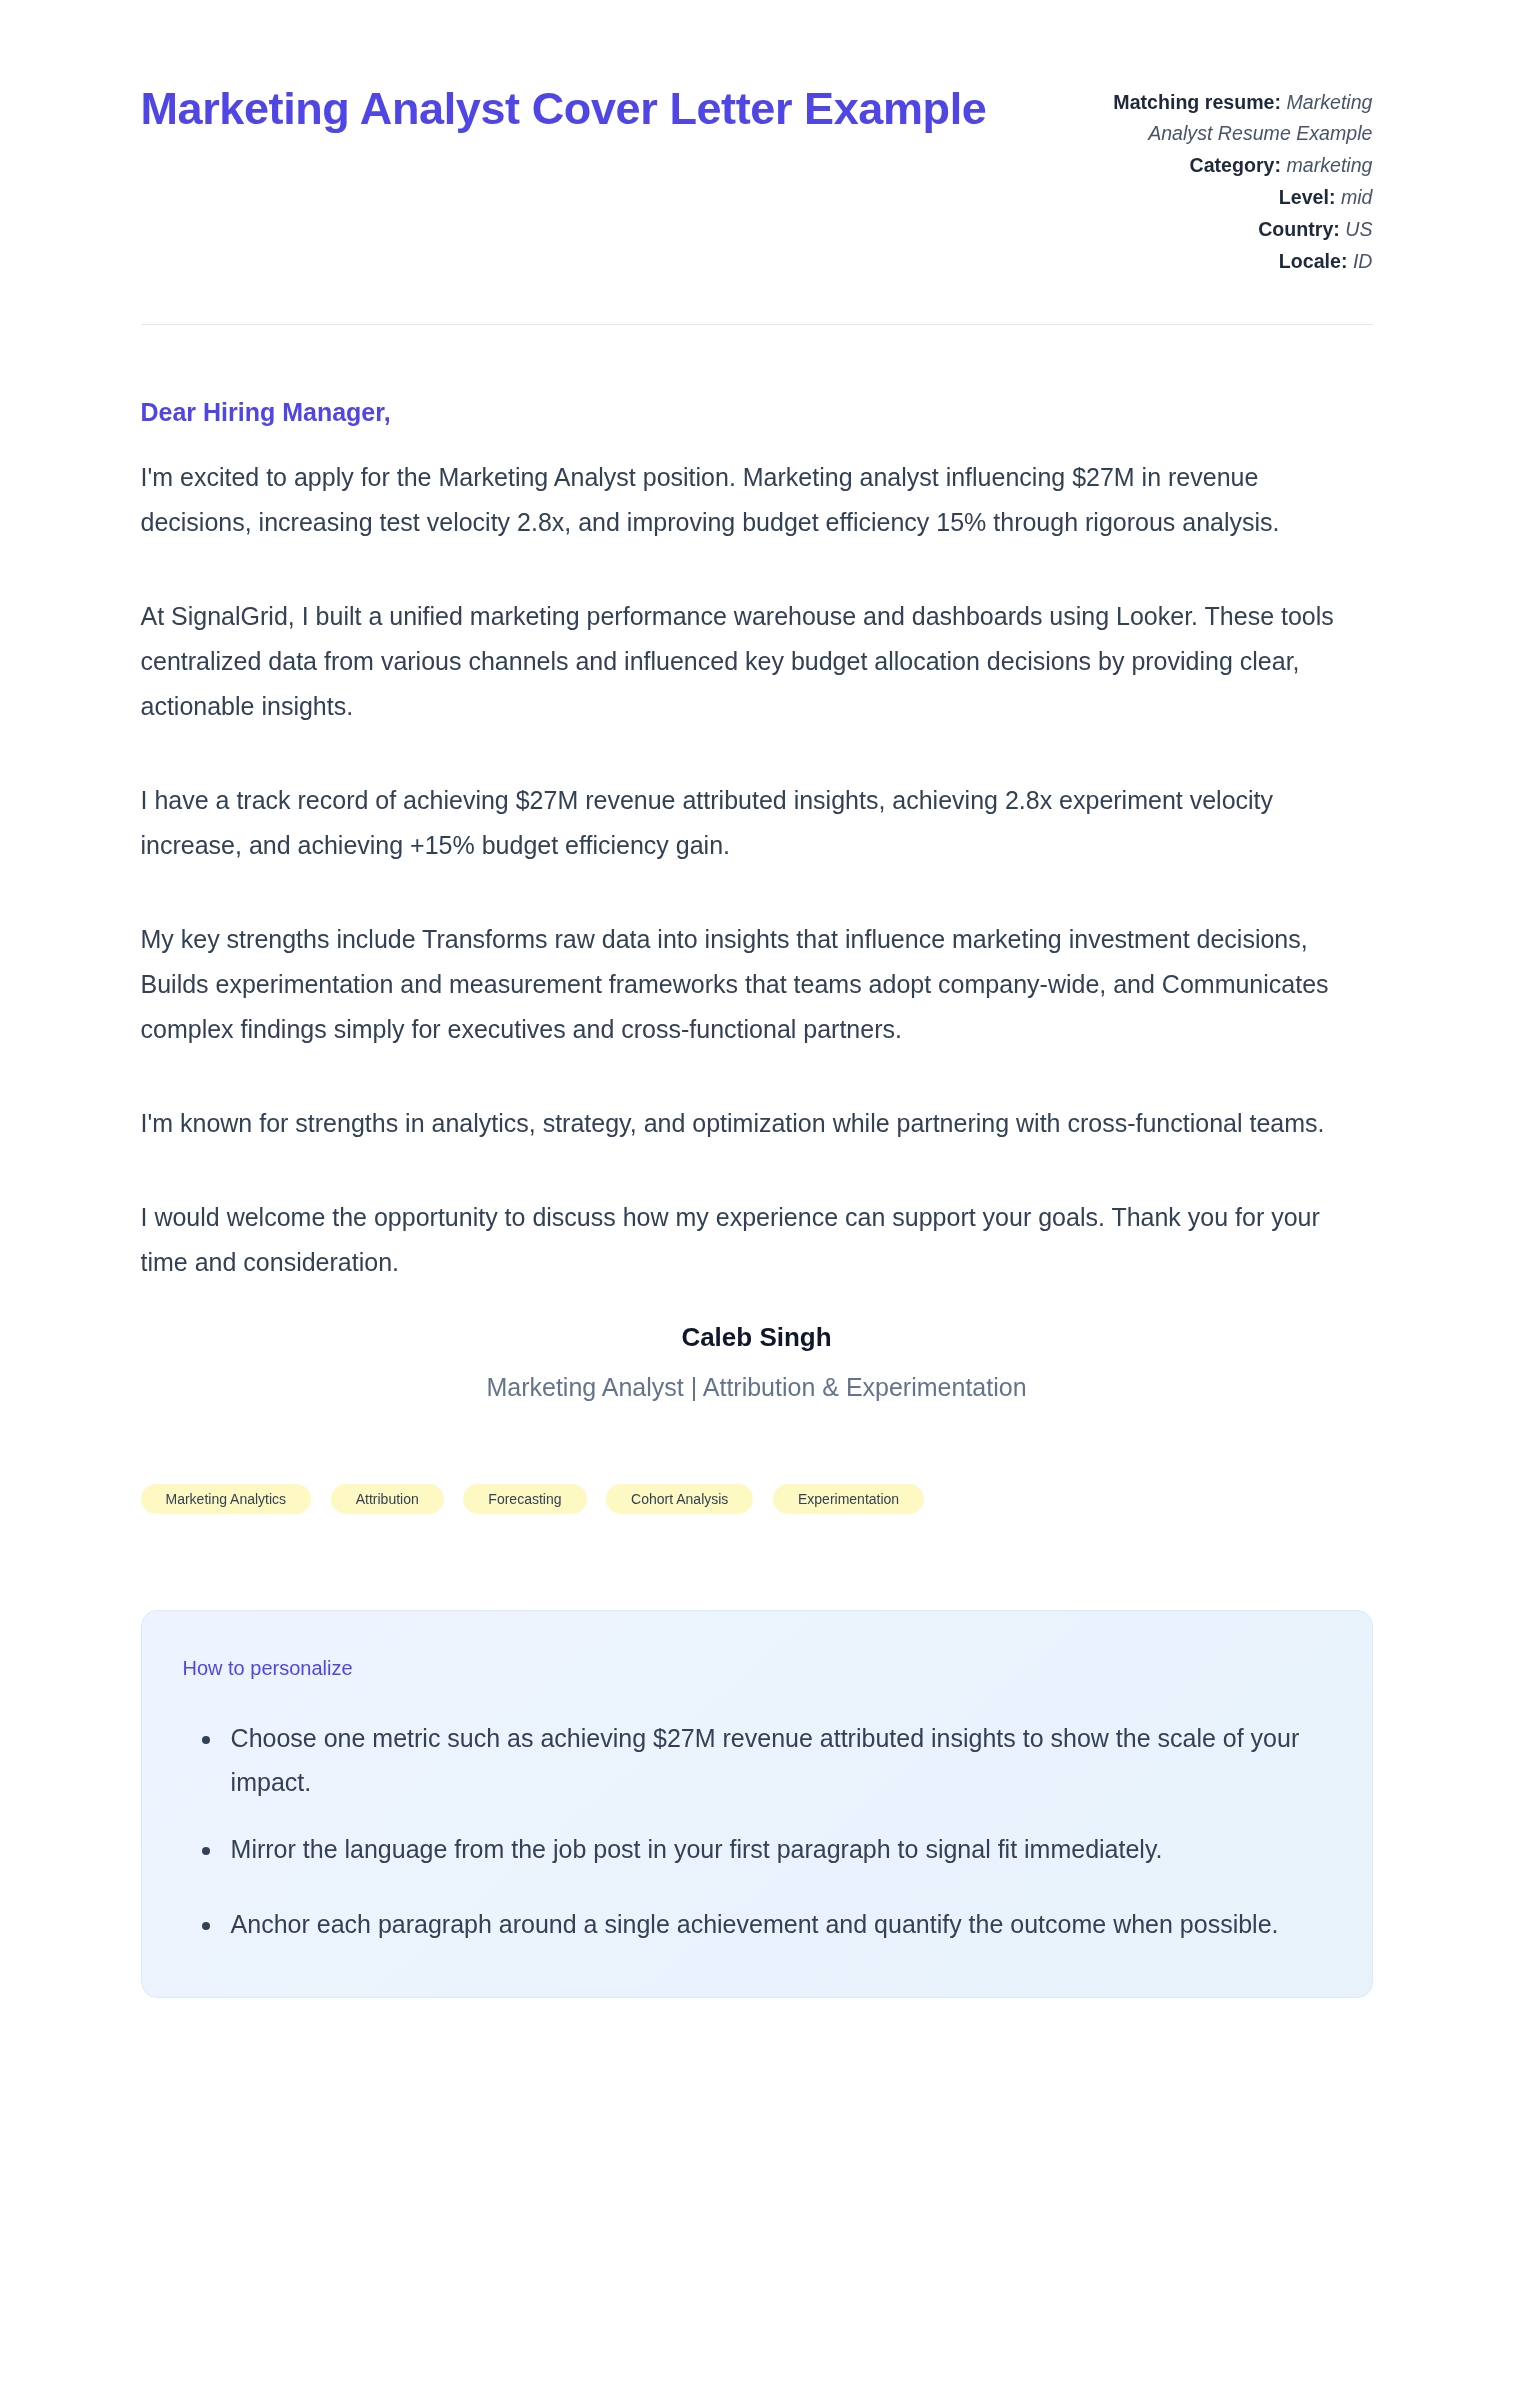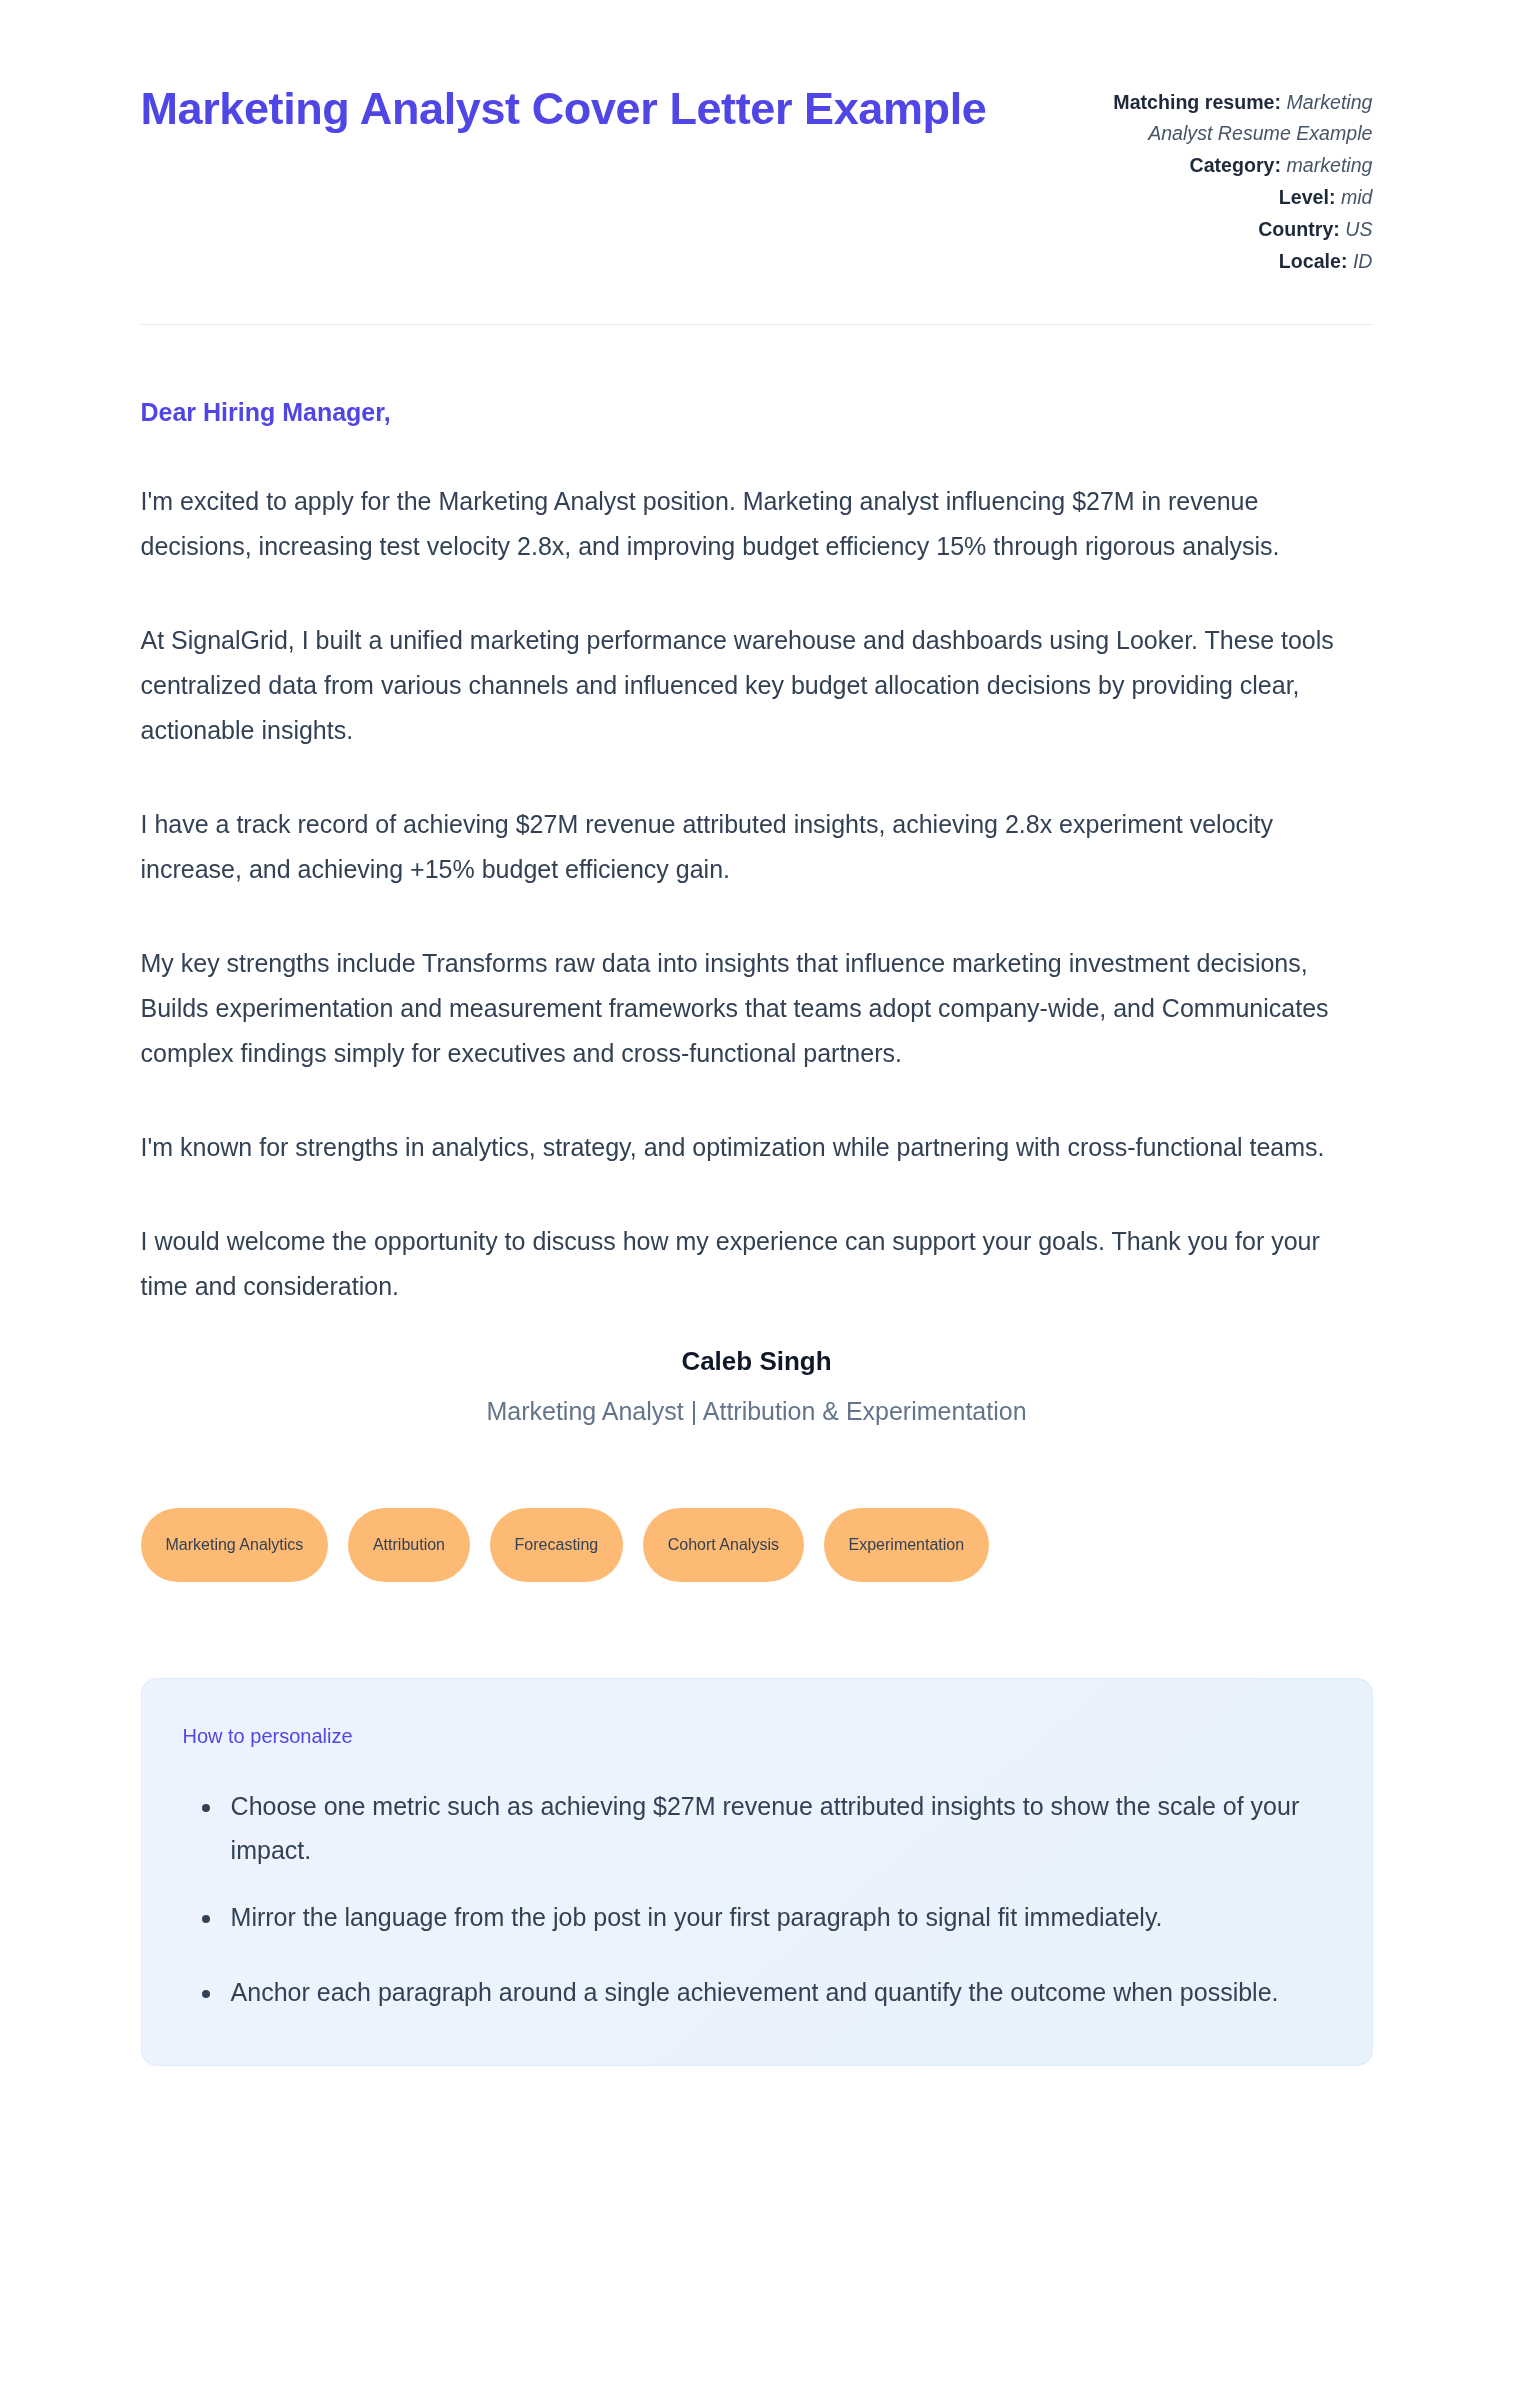--- a/index.html
+++ b/index.html
@@ -59,21 +59,21 @@
     border-top: 0.9px solid #e2e8f0;
     margin-top: 46px;
   }
 
   
   .letter { margin-top: 73px; }
   .salutation {
     font-size: 25px;
     font-weight: 700;
     color: #4f46e5;
-    margin-bottom: 52px;
+    margin-bottom: 28px;
   }
   .para {
     font-size: 25px;
     line-height: 1.8;
     color: #334155;
     margin-bottom: 49px;
     max-width: 1232px;
   }
   .para:last-of-type { margin-bottom: 0; }
 
@@ -91,25 +91,25 @@
 
   
   .tags {
     margin-top: 82px;
     display: flex;
     flex-wrap: wrap;
     gap: 19.6px;
   }
   .tag {
     display: inline-block;
-    background: #fdba74;
-    color: #334155;
-    font-size: 16px;
+    background: #fef9c3;
+    color: #334155;
+    font-size: 14px;
     line-height: 1;
-    padding: 29px 25px;
+    padding: 8px 25px;
     border-radius: 889px;
     white-space: nowrap;
     cursor: pointer;
   }
 
   
   .personalize-card {
     margin-top: 96px;
     background: linear-gradient(140deg, #eef4ff 0%, #e7f2fb 100%);
     border: 0.9px solid #dbeafe;

